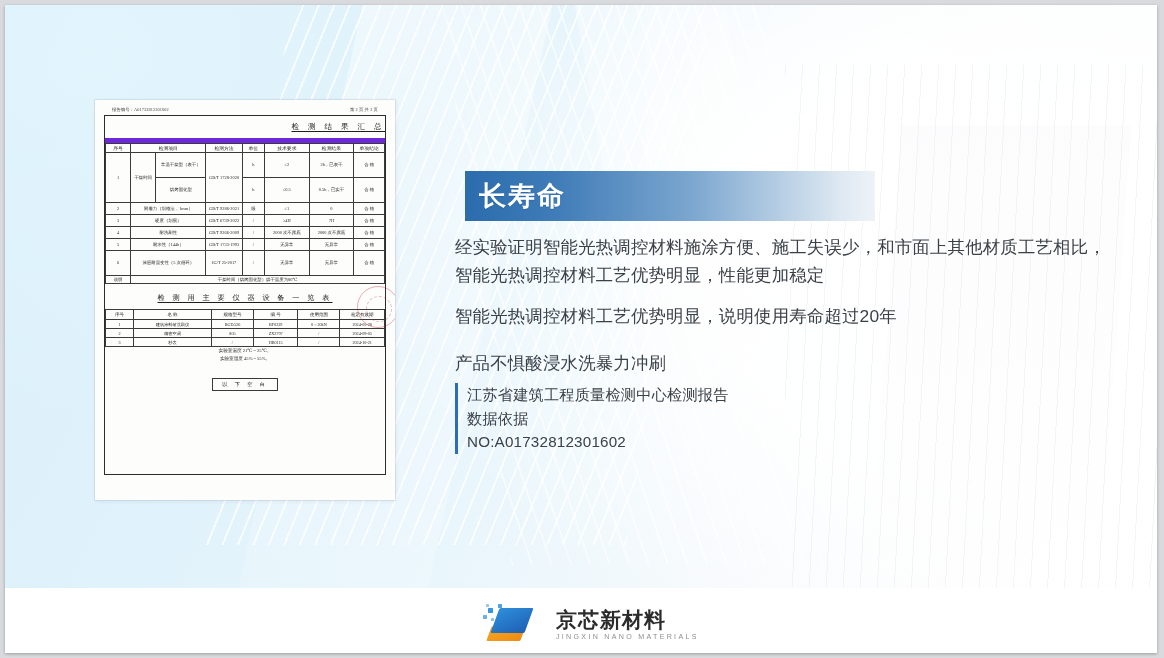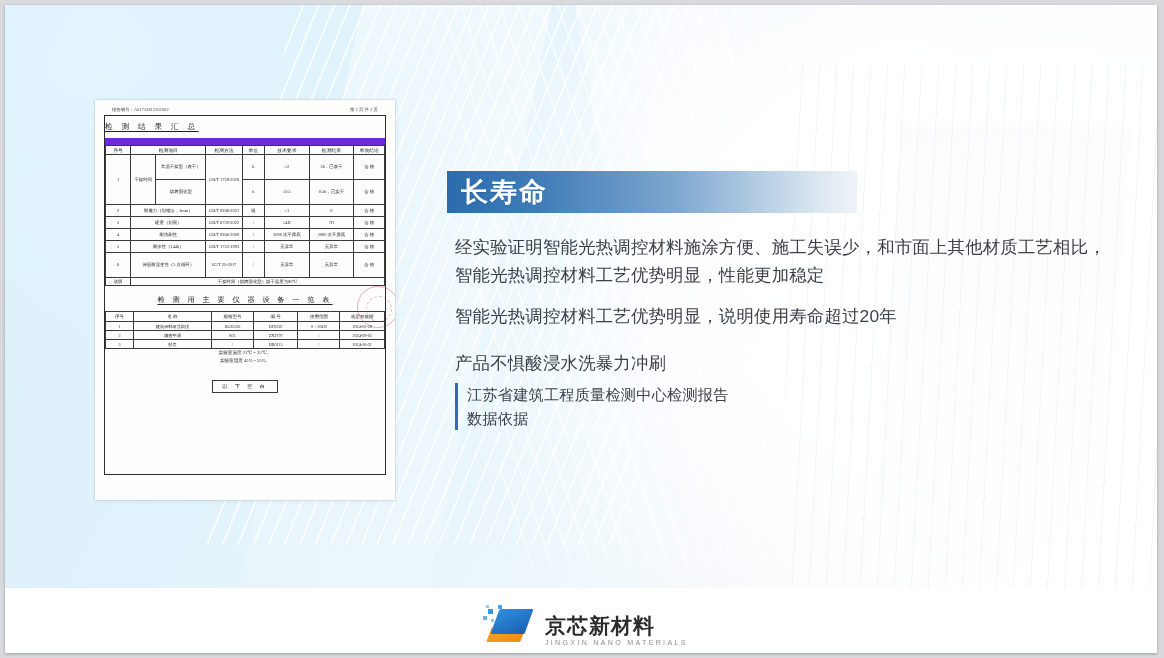--- a/index.html
+++ b/index.html
@@ -91,21 +91,21 @@
     font-family:"Liberation Serif","DejaVu Serif",serif; }
   table.rt td, table.rt th {
     border:.6px solid #3a3a3a; text-align:center; color:#262626;
     font-weight:400; padding:1px 0;
   }
   .rt-title {
     font-size:7.6px; letter-spacing:3.4px; padding:6px 0 6px 0 !important;
     border:none !important; text-decoration:underline; text-underline-offset:2px;
     color:#1e1e1e;
   }
-  .rt-title-wrap { border-bottom:7px solid #6d28d9; }
+  .rt-title-wrap { border-bottom:5px solid #6d28d9;text-align:right; }
   .rt-hdr td { font-size:4.8px; padding:3px 0; }
   .rt-body td { font-size:4.4px; line-height:1.35; height:12px; }
   .rt-body td.tall { height:25px; }
   .note-row td { font-size:4.4px; text-align:left; padding:3px 6px; }
   .note-row td.nl { text-align:center; width:26px; }
 
   .sec2-title {
     font-size:7.2px; letter-spacing:3px; text-align:center;
     padding:9px 0 6px 0; text-decoration:underline; text-underline-offset:2px;
     color:#1e1e1e; font-family:"Liberation Serif","DejaVu Serif",serif;
@@ -131,21 +131,21 @@
     opacity:.62; pointer-events:none;
   }
   #report-stamp::after {
     content:""; position:absolute; left:8px; top:9px;
     width:24px; height:24px; border-radius:50%;
     border:.7px dashed rgba(196,44,48,.5);
   }
 
   
   #title-band {
-    position:absolute; left:442px; top:166px; width:410px; height:42px;
+    position:absolute; left:460px; top:166px; width:410px; height:50px;
     background:linear-gradient(90deg,#2b6cad 0%,#3f7cb8 22%,#7ba6cf 55%,#b9d0e5 78%,#dfe9f2 92%,#eef3f8 100%);
   }
   #title-text {
     position:absolute; left:14px; top:50%; transform:translateY(-50%);
     font-size:27px; font-weight:bold; color:#ffffff; letter-spacing:2px;
     text-shadow:0 1px 1px rgba(20,60,110,.25);
   }
 
   .para {
     position:absolute; left:450px;
@@ -161,21 +161,21 @@
     border-left:3.5px solid #2c6db5; padding-left:9px;
   }
   .cit-line { font-size:15.2px; color:#3b4148; line-height:1.55; letter-spacing:.2px; }
 
   
   #footer-bar {
     position:absolute; left:0; top:583px; width:1152px; height:65px; background:#ffffff;
   }
   #brand-logo {
     position:absolute; left:478px; top:598px; height:44px;
-    display:flex; align-items:flex-end; gap:10px;
+    display:flex; align-items:center; gap:21px;
   }
   #logo-mark { position:relative; width:52px; height:42px; }
   #logo-para-blue {
     position:absolute; left:12px; top:4px; width:34px; height:25px;
     background:linear-gradient(150deg,#2f8fdc 0%,#1d5fb4 100%);
     transform:skewX(-20deg); border-radius:1.5px;
   }
   #logo-para-orange {
     position:absolute; left:6px; top:22px; width:34px; height:15px;
     background:linear-gradient(150deg,#f5a623 0%,#ef8b12 100%);
@@ -361,20 +361,21 @@
       <div id="title-text">长寿命</div>
     </div>
 
     <div class="para" id="para-1">经实验证明智能光热调控材料施涂方便、施工失误少，和市面上其他材质工艺相比，智能光热调控材料工艺优势明显，性能更加稳定</div>
     <div class="para" id="para-2">智能光热调控材料工艺优势明显，说明使用寿命超过20年</div>
     <div class="para" id="para-3">产品不惧酸浸水洗暴力冲刷</div>
 
     <div id="citation">
       <div class="cit-line">江苏省建筑工程质量检测中心检测报告</div>
       <div class="cit-line">数据依据</div>
+      <div class="cit-line">NO:A01732812301602</div>
     </div>
   </div>
 
   <div id="footer-bar"></div>
 
   <div id="brand-logo">
     <div id="logo-mark">
       <div id="logo-para-orange"></div>
       <div id="logo-para-blue"></div>
       <div class="px" id="px1"></div>

